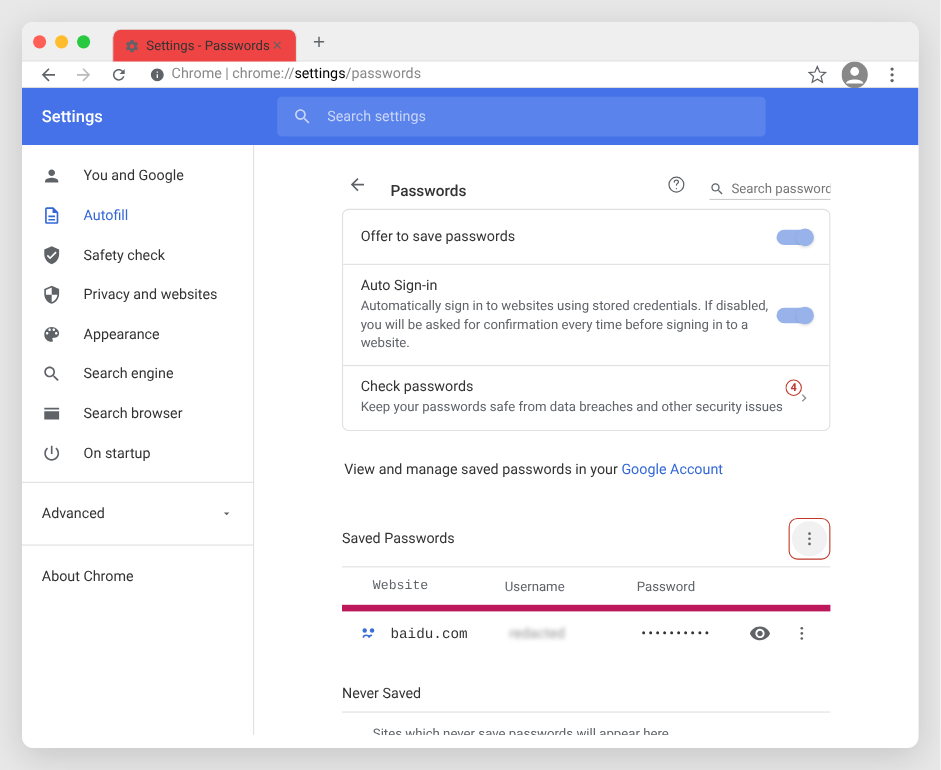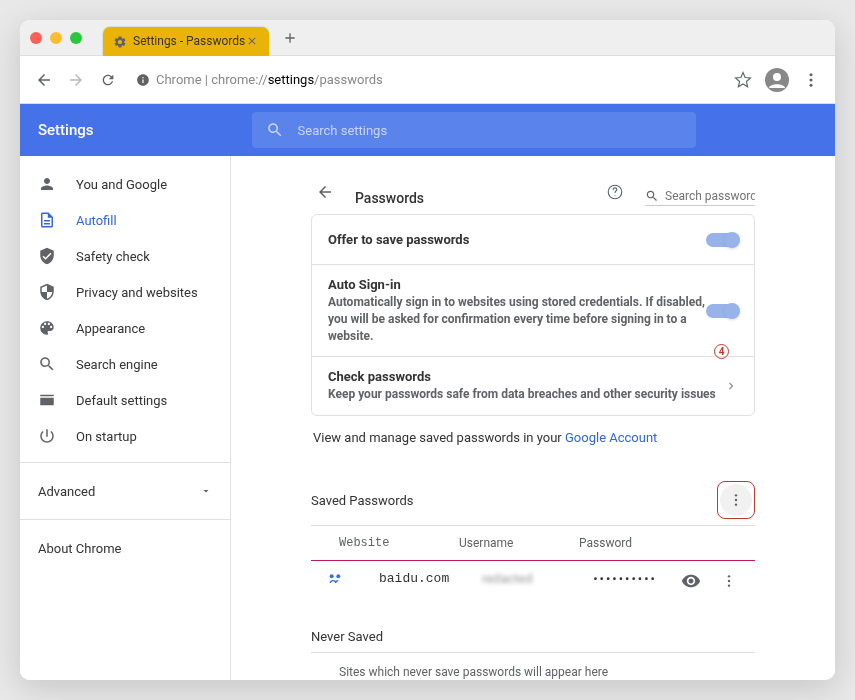--- a/index.html
+++ b/index.html
@@ -6,28 +6,28 @@
     body { background: #e8e8e8; padding: 20px; }
     .window { width: 815px; height: 660px; background: #fff; border-radius: 10px; overflow: hidden; box-shadow: 0 8px 32px rgba(0,0,0,0.15); position: relative; }
     
     
     .titlebar { height: 36px; background: #efefef; display: flex; align-items: center; padding: 0 10px; border-bottom: 1px solid #ddd; }
     .traffic-lights { display: flex; gap: 8px; margin-right: 20px; }
     .traffic-light { width: 12px; height: 12px; border-radius: 50%; }
     .tl-red { background: #ff5f56; }
     .tl-yellow { background: #ffbd2e; }
     .tl-green { background: #27c93f; }
-    .tab { display: flex; align-items: center; background: #eab308; height: 30px; padding: 0 10px; border-radius: 8px 8px 0 0; margin-top: 6px; border: 1px solid #ddd; border-bottom: none; min-width: 160px; }
+    .tab { display: flex; align-items: center; background: #ef4444; height: 30px; padding: 0 10px; border-radius: 8px 8px 0 0; margin-top: 6px; border: 1px solid #ddd; border-bottom: none; min-width: 160px; }
     .tab-icon { width: 14px; height: 14px; margin-right: 6px; color: #5f6368;}
     .tab-title { font-size: 12px; color: #333; flex: 1; }
     .tab-close { width: 14px; height: 14px; color: #5f6368; cursor: pointer; display:flex; align-items:center; justify-content:center;}
     .new-tab { margin-left: 8px; color: #5f6368; font-size: 18px; cursor: pointer; width: 24px; height: 24px; display: flex; align-items: center; justify-content: center; }
     
     
-    .toolbar { height: 48px; background: #fff; display: flex; align-items: center; padding: 0 10px; border-bottom: 1px solid #ddd; gap: 4px;}
+    .toolbar { height: 24px; background: #fff; display: flex; align-items: center; padding: 0 10px; border-bottom: 1px solid #ddd; gap: 4px;}
     .nav-btn { width: 28px; height: 28px; display: flex; align-items: center; justify-content: center; cursor: pointer; color: #5f6368; border-radius: 50%; }
     .nav-btn.disabled { color: #bbb; }
     .addr-bar { flex: 1; display: flex; align-items: center; gap: 6px; padding: 0 10px; height: 28px; }
     .addr-secure { color: #5f6368; display:flex; align-items:center;}
     .addr-url { font-size: 13px; color: #333; }
     .addr-url .bold { color: #000; }
     .addr-url .grey { color: #888; }
     .toolbar-right { display: flex; align-items: center; gap: 6px; }
     
     
@@ -55,21 +55,21 @@
     .main { flex: 1; display: flex; justify-content: center; overflow-y: auto; }
     .main-content { width: 444px; padding-top: 14px; }
     .page-header-row { display: flex; align-items: flex-end; height: 36px; margin-bottom: 8px; gap: 16px;}
     .back-btn { width: 28px; height: 28px; display: flex; align-items: center; justify-content: center; cursor: pointer; color: #5f6368; border-radius: 50%; }
     .page-title { font-size: 14px; color: #333; flex: 1; font-weight: 500;}
     .help-btn { width: 28px; height: 28px; display: flex; align-items: center; justify-content: center; cursor: pointer; color: #5f6368; }
     .pw-search { display: flex; align-items: center; border-bottom: 1px solid #ccc; padding: 2px 0;}
     .pw-search svg { width: 14px; height: 14px; color: #5f6368; margin-right: 6px;}
     .pw-search input { border: none; outline: none; font-size: 12px; width: 90px; color: #333;}
     
-    .card { border: 1px solid #e0e0e0; border-radius: 6px; overflow: hidden; font-weight: bold;}
+    .card { border: 1px solid #e0e0e0; border-radius: 6px; margin-bottom: 14px; overflow: hidden;}
     .card-row { display: flex; align-items: center; padding: 12px 16px; border-bottom: 1px solid #e0e0e0; min-height: 50px;}
     .card-row:last-child { border-bottom: none; }
     .card-row-text { flex: 1; }
     .row-title { font-size: 13px; color: #333; }
     .row-desc { font-size: 12px; color: #5f6368; margin-top: 2px; line-height: 1.4;}
     .toggle { width: 32px; height: 14px; background: #3367d6; border-radius: 7px; position: relative; cursor: pointer; opacity: 0.5;}
     .toggle::after { content: ''; position: absolute; width: 16px; height: 16px; background: #3367d6; border-radius: 50%; right: -2px; top: -1px; box-shadow: 0 1px 3px rgba(0,0,0,0.3);}
     .toggle-on { }
     .chevron-right { color: #888; }
     
@@ -79,21 +79,21 @@
     .section-header { display: flex; align-items: center; justify-content: space-between; padding: 6px 0; }
     .section-title { font-size: 13px; color: #333; }
     .more-btn { width: 32px; height: 32px; display: flex; align-items: center; justify-content: center; cursor: pointer; border-radius: 50%; background: #f1f1f1;}
     .more-btn-highlighted { border: 1.5px solid #c0392b; border-radius: 8px; padding: 2px;}
     
     .table-header { display: flex; padding: 10px 16px 10px 28px; font-size: 12px; color: #5f6368; border-top: 1px solid #e0e0e0;}
     .col-website { width: 120px; font-family: Liberation Mono, monospace; }
     .col-username { width: 120px; }
     .col-password { flex: 1; }
     
-    .table-row { display: flex; padding: 10px 16px 10px 16px; font-size: 13px; color: #333; border-top: 1px solid #be185d; gap: 24px;}
+    .table-row { display: flex; align-items: center; padding: 10px 16px 10px 16px; font-size: 13px; color: #333; border-top: 6px solid #be185d;}
     .site-icon { width: 16px; height: 16px; margin-right: 12px; display:flex; align-items:center; justify-content:center;}
     .table-row .col-website { width: 108px; }
     .table-row .col-username { width: 120px; color: #999; filter: blur(2px);}
     .table-row .col-password { flex: 1; letter-spacing: 2px;}
     .row-actions { display: flex; gap: 18px; color: #5f6368;}
     .row-actions > div { cursor: pointer; display:flex; align-items:center; justify-content:center; width:20px; height:20px;}
     
     .never-section { margin-top: 20px; }
     .never-title { font-size: 13px; color: #333; padding: 8px 0;}
     .never-empty { font-size: 12px; color: #5f6368; padding: 12px 28px; border-top: 1px solid #e0e0e0;}
@@ -227,21 +227,21 @@
       <div class="sidebar-item">
         <svg viewBox="0 0 24 24">
             <path d="M15.5 14h-.79l-.28-.27C15.41 12.59 16 11.11 16 9.5 16 5.91 13.09 3 9.5 3S3 5.91 3 9.5 5.91 16 9.5 16c1.61 0 3.09-.59 4.23-1.57l.27.28v.79l5 4.99L20.49 19l-4.99-5zm-6 0C7.01 14 5 11.99 5 9.5S7.01 5 9.5 5 14 7.01 14 9.5 11.99 14 9.5 14z"></path>
           </svg>
         <span>Search engine</span>
       </div>
       <div class="sidebar-item">
         <svg viewBox="0 0 24 24">
             <path d="M3 5h18v2H3zM3 9h18v10H3z"></path>
           </svg>
-        <span>Default settings</span>
+        <span>Search browser</span>
       </div>
       <div class="sidebar-item">
         <svg viewBox="0 0 24 24">
             <path d="M13 3h-2v10h2V3zm4.83 2.17l-1.42 1.42C17.99 7.86 19 9.81 19 12c0 3.87-3.13 7-7 7s-7-3.13-7-7c0-2.19 1.01-4.14 2.58-5.42L6.17 5.17C4.23 6.82 3 9.26 3 12c0 4.97 4.03 9 9 9s9-4.03 9-9c0-2.74-1.23-5.18-3.17-6.83z"></path>
           </svg>
         <span>On startup</span>
       </div>
       <div class="sidebar-sep"></div>
       <div class="sidebar-advanced">
         <span>Advanced</span>

